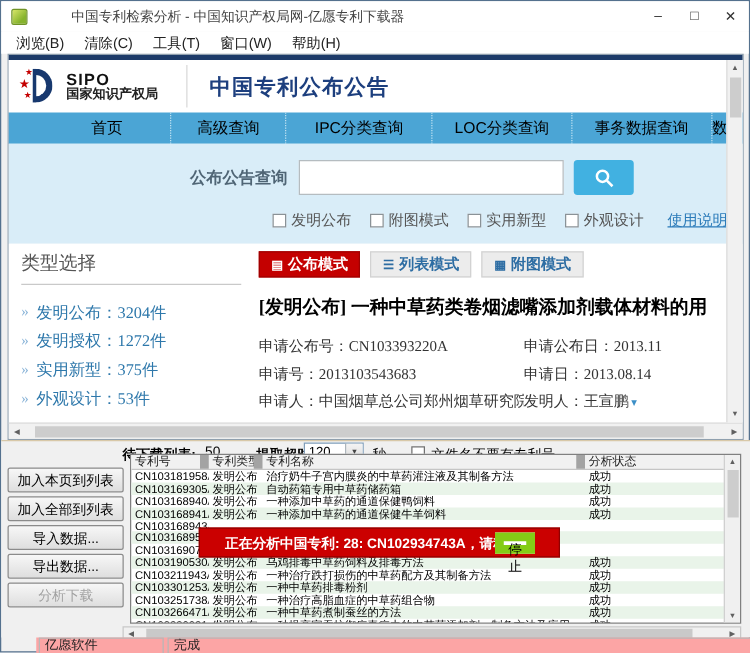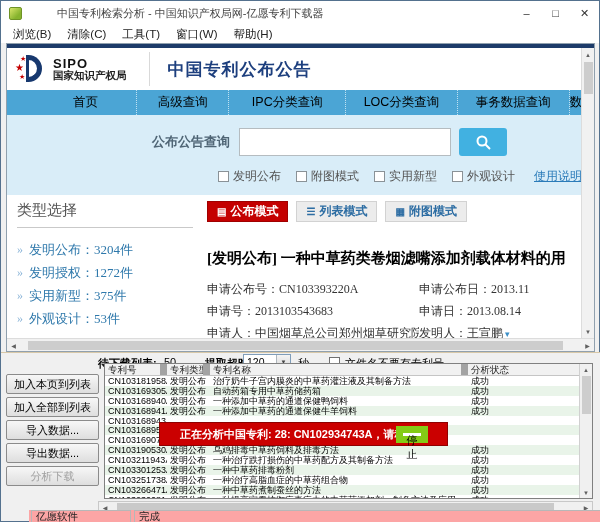--- a/index.html
+++ b/index.html
@@ -75,21 +75,21 @@
     border-bottom:1px solid #c9c9c9; }
   .sidebar-list { padding:10px 0 8px 0; border-bottom:1px solid #c9c9c9; }
   .side-item { display:flex; align-items:center; height:23px; font-size:13px; color:#2e78ab; }
   .side-bullet { color:#8ab4d8; font-size:12px; margin-right:6px; }
   .main-col { position:absolute; left:200px; top:6px; right:14px; }
   .mode-row { display:flex; gap:8px; }
   .mode-btn { height:21px; display:flex; align-items:center; padding:0 9px;
     font-size:12px; font-weight:bold; background:#ececec; border:1px solid #d2d2d2; color:#2d6da3; }
   .mode-btn .mode-icon { font-size:10px; margin-right:4px; }
   .mode-btn.active { background:#c40000; border-color:#a00000; color:#fff; }
-  .article-title { margin-top:26px; font-size:15px; font-weight:bold; color:#000;
+  .article-title { margin-top:14px; font-size:15px; font-weight:bold; color:#000;
     line-height:1.45; width:362px; }
   .fields { margin-top:9px; }
   .field-row { display:flex; height:22px; align-items:center; font-size:12px; color:#333; }
   .fcell-l { width:212px; white-space:nowrap; overflow:hidden; }
   .fcell-r { flex:1; white-space:nowrap; overflow:hidden; }
   .flabel { color:#333; }
   .dd-icon { color:#3c8fc7; font-size:9px; margin-left:2px; }
 
   
   .b-vscroll { position:absolute; right:0; top:4px; bottom:13px; width:13px;

